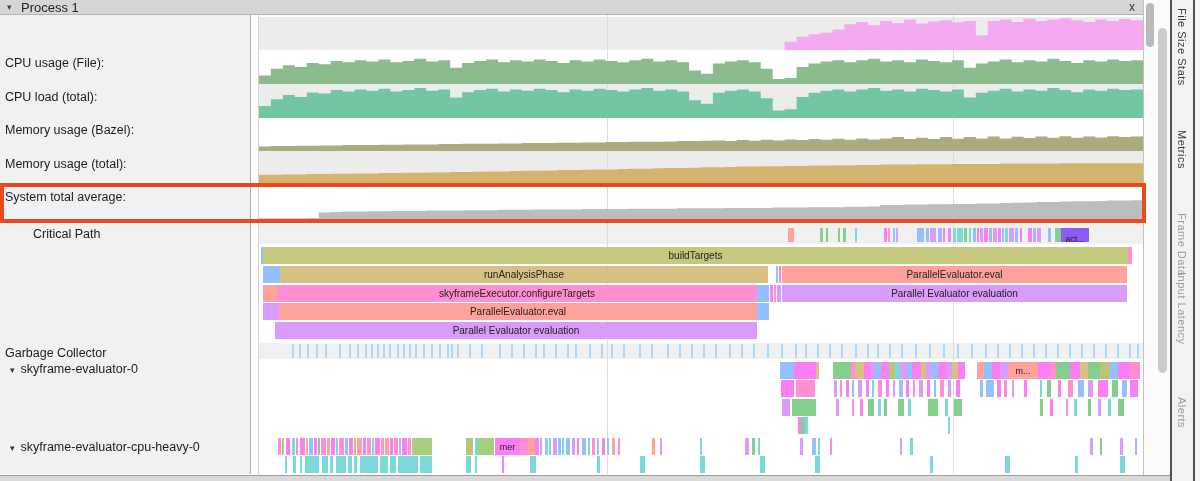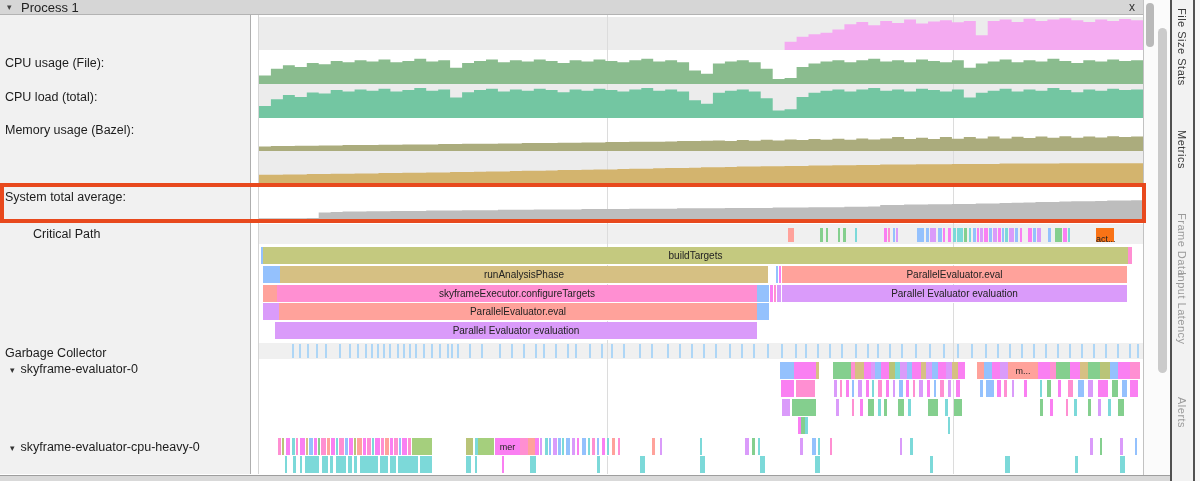--- a/index.html
+++ b/index.html
@@ -35,20 +35,21 @@
   #highlight-box{border:4px solid #e8491d;background:transparent;z-index:60;pointer-events:none;}
 </style>
 </head>
 <body>
 
 <div id="app">
   <div id="label-col" class="abs">
       <div class="row-label" style="top: 41px; left: 5px;"><span>CPU usage (File):</span></div>
       <div class="row-label" style="top: 75px; left: 5px;"><span>CPU load (total):</span></div>
       <div class="row-label" style="top: 108px; left: 5px;"><span>Memory usage (Bazel):</span></div>
+      <div class="row-label" style="top: 142px; left: 5px;"><span>Memory usage (total):</span></div>
       <div class="row-label" style="top: 175px; left: 5px;"><span>System total average:</span></div>
       <div class="row-label" style="top: 212px; left: 5px; margin-left: 28px;"><span>Critical Path</span></div>
       <div class="row-label" style="top: 331px; left: 5px;"><span>Garbage Collector</span></div>
       <div class="row-label" style="top: 347px; left: 10px;"><span class="arr">▾</span><span>skyframe-evaluator-0</span></div>
       <div class="row-label" style="top: 425px; left: 10px;"><span class="arr">▾</span><span>skyframe-evaluator-cpu-heavy-0</span></div>
     </div>
   <div id="canvas-edge" class="abs"></div>
   <div id="tracks">
       <div class="abs" style="left: 259px; top: 17px; width: 884px; height: 33px; background: rgb(236, 236, 236);"></div>
       <div class="abs" style="left: 259px; top: 50px; width: 884px; height: 34px; background: rgb(255, 255, 255);"></div>
@@ -110,21 +111,21 @@
       <div class="abs" style="left: 1009px; top: 228px; width: 5px; height: 14px; background: rgb(218, 155, 250);"></div>
       <div class="abs" style="left: 1015px; top: 228px; width: 3px; height: 14px; background: rgb(148, 193, 253);"></div>
       <div class="abs" style="left: 1020px; top: 228px; width: 2px; height: 14px; background: rgb(250, 127, 242);"></div>
       <div class="abs" style="left: 1028px; top: 228px; width: 4px; height: 14px; background: rgb(250, 127, 242);"></div>
       <div class="abs" style="left: 1033px; top: 228px; width: 3px; height: 14px; background: rgb(148, 193, 253);"></div>
       <div class="abs" style="left: 1037px; top: 228px; width: 4px; height: 14px; background: rgb(218, 155, 250);"></div>
       <div class="abs" style="left: 1048px; top: 228px; width: 3px; height: 14px; background: rgb(148, 193, 253);"></div>
       <div class="abs" style="left: 1055px; top: 228px; width: 7px; height: 14px; background: rgb(132, 207, 142);"></div>
       <div class="abs" style="left: 1063px; top: 228px; width: 4px; height: 14px; background: rgb(250, 127, 242);"></div>
       <div class="abs" style="left: 1068px; top: 228px; width: 2px; height: 14px; background: rgb(124, 217, 217);"></div>
-      <div class="abs" style="left: 1096px; top: 228px; width: 18px; height: 14px; background: #f97316; text-align: center;"><span class="badge-label" style="line-height:14px">act...</span></div>
+      <div class="abs" style="left: 1061px; top: 228px; width: 28px; height: 14px; background: #8b5cf6; text-align: center;"><span class="badge-label" style="line-height:14px">act...</span></div>
       <div class="abs" style="left: 261px; top: 247px; width: 2px; height: 18px; background: rgb(148, 193, 253); border-bottom: 1px solid rgb(255, 255, 255);"></div>
       <div class="abs" style="left: 263px; top: 247px; width: 865px; height: 18px; background: rgb(196, 201, 127); border-bottom: 1px solid rgb(255, 255, 255);">
         <span class="span-label" style="left: 0px; top: 0px; width: 865px; height: 18px; font-size: 10px;">buildTargets</span>
       </div>
       <div class="abs" style="left: 1128px; top: 247px; width: 4px; height: 18px; background: rgb(255, 143, 210); border-bottom: 1px solid rgb(255, 255, 255);"></div>
       <div class="abs" style="left: 263px; top: 266px; width: 17px; height: 18px; background: rgb(148, 193, 253); border-bottom: 1px solid rgb(255, 255, 255);"></div>
       <div class="abs" style="left: 280px; top: 266px; width: 488px; height: 18px; background: rgb(214, 192, 131); border-bottom: 1px solid rgb(255, 255, 255);">
         <span class="span-label" style="left: 0px; top: 0px; width: 488px; height: 18px; font-size: 10px;">runAnalysisPhase</span>
       </div>
       <div class="abs" style="left: 776px; top: 266px; width: 2px; height: 18px; background: rgb(148, 193, 253); border-bottom: 1px solid rgb(255, 255, 255);"></div>

